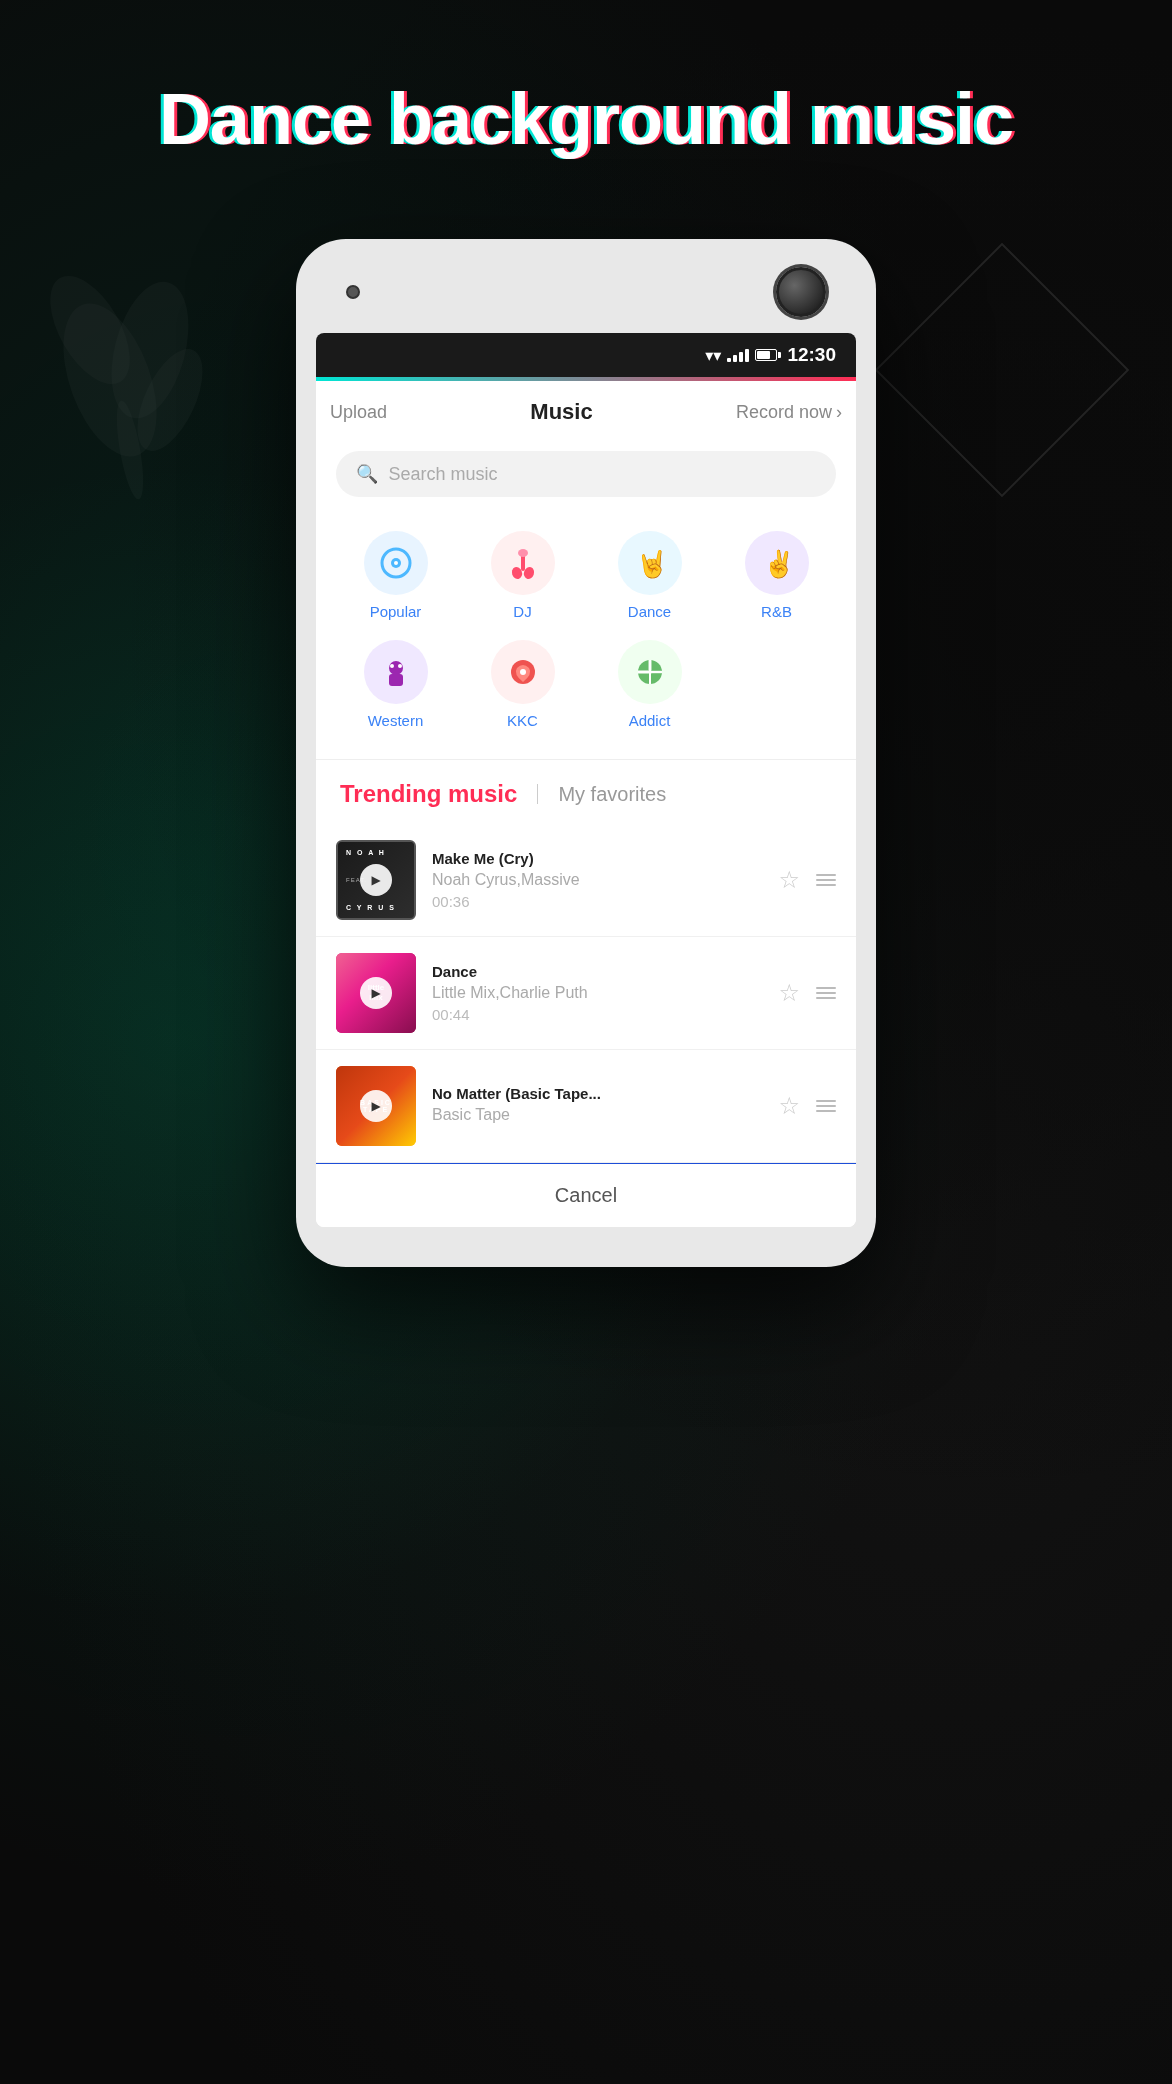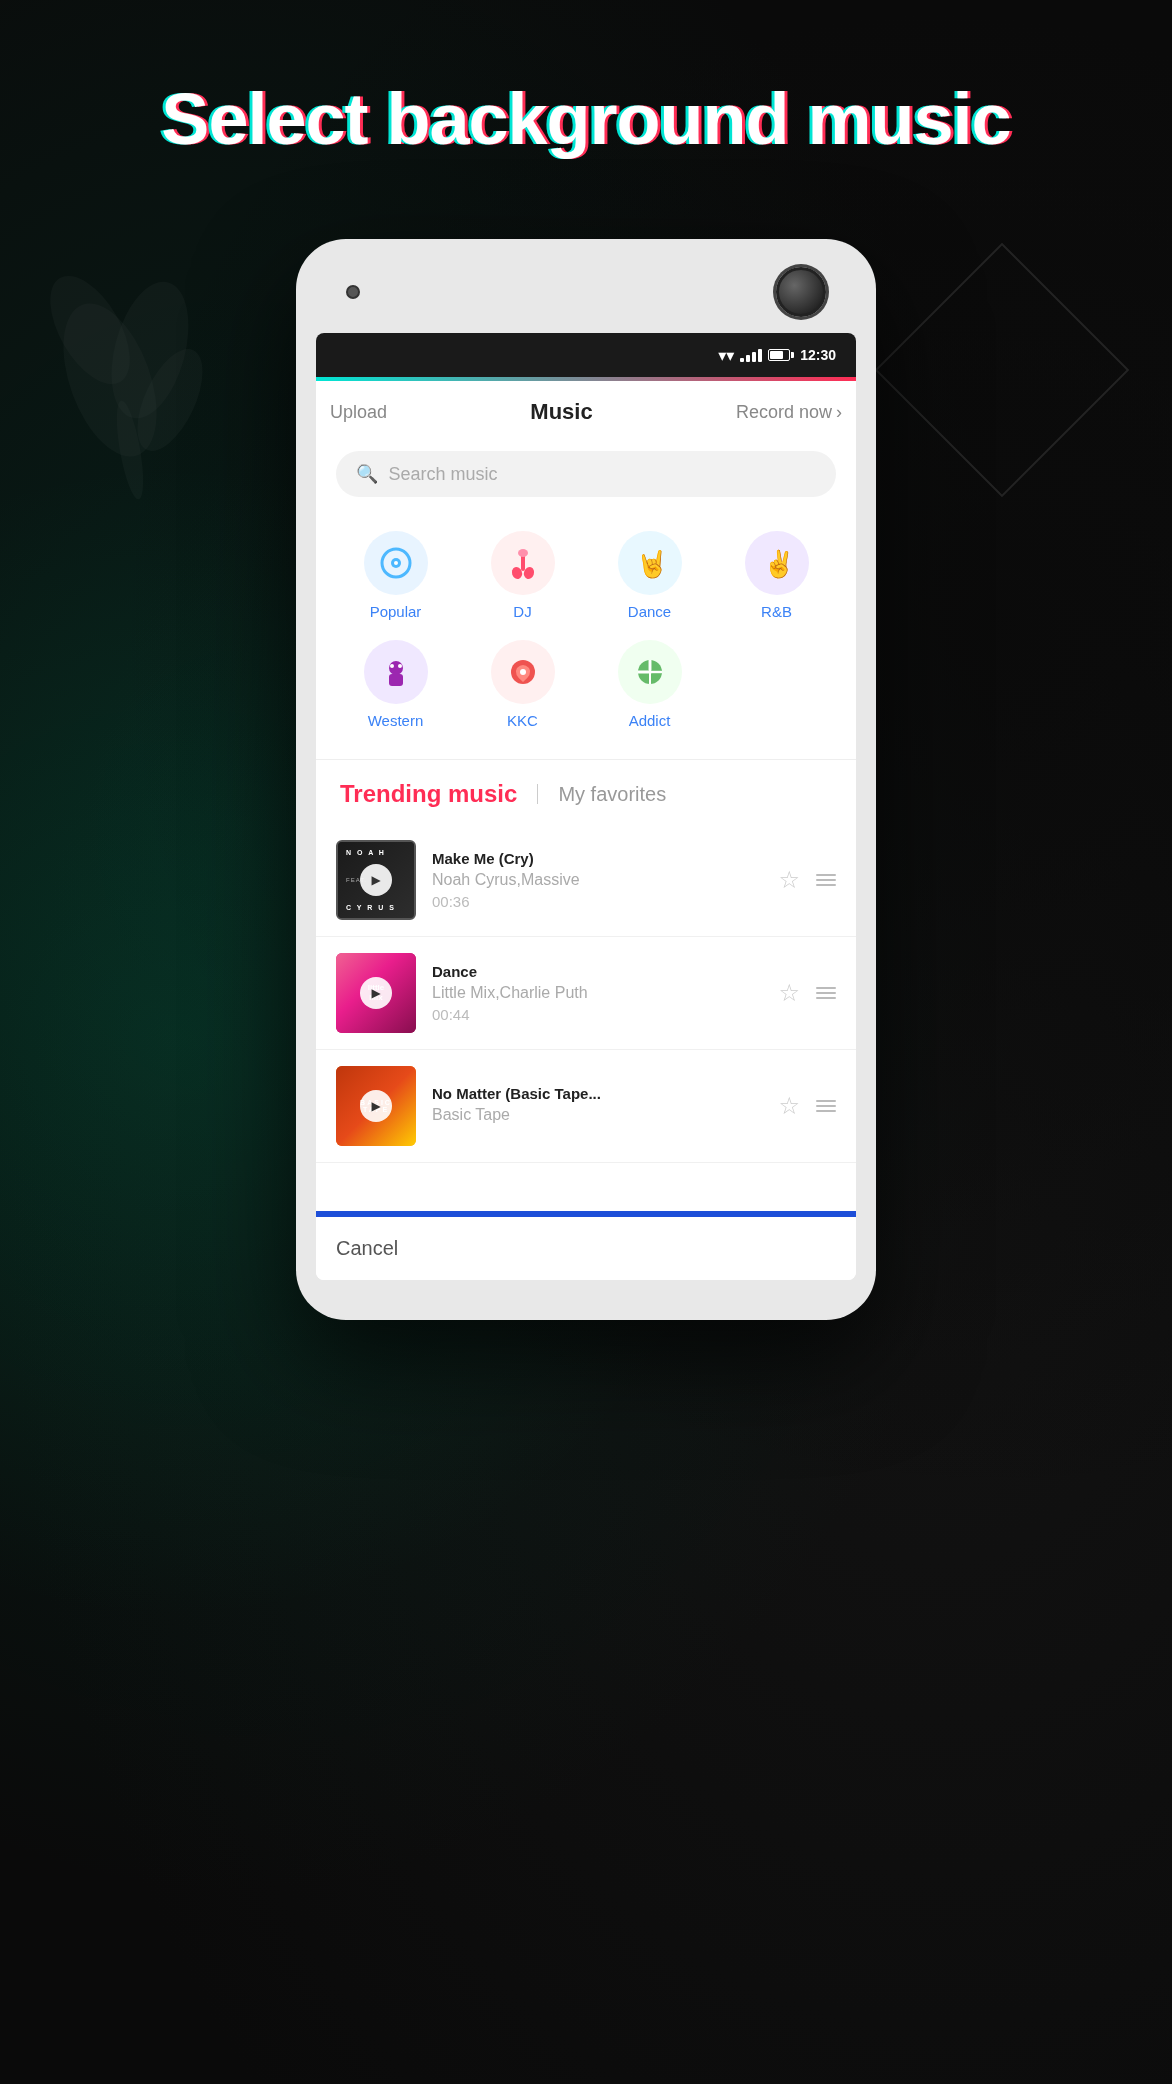--- a/index.html
+++ b/index.html
@@ -184,21 +184,21 @@
 
     .battery-fill {
       background: white;
       height: 100%;
       width: 70%;
       border-radius: 1px;
     }
 
     .status-time {
       color: white;
-      font-size: 14px;
+      font-size: 19px;
       font-weight: 600;
       margin-left: 4px;
     }
 
     
     .accent-line {
       height: 4px;
       background: linear-gradient(90deg, #00e5d4, #ff2d55);
     }
 
@@ -451,23 +451,22 @@
       width: 20px;
       height: 2px;
       background: #bbb;
       border-radius: 1px;
     }
 
     
     .cancel-bar {
       background: white;
       padding: 20px;
-      text-align: left;
-      border-top: 6px solid #1d4ed8;
-      margin-top: 48px;
+      text-align: center;
+      border-top: 1px solid #1d4ed8;
     }
 
     .cancel-btn {
       font-size: 20px;
       color: #555;
       cursor: pointer;
     }
 
     
     .phone-bottom {
@@ -484,21 +483,21 @@
 <svg class="bg-plant" viewBox="0 0 200 300" fill="rgba(255,255,255,0.2)">
   <ellipse cx="100" cy="250" rx="10" ry="50" transform="rotate(-10 100 250)"></ellipse>
   <ellipse cx="80" cy="180" rx="40" ry="80" transform="rotate(-20 80 180)"></ellipse>
   <ellipse cx="120" cy="150" rx="35" ry="70" transform="rotate(15 120 150)"></ellipse>
   <ellipse cx="60" cy="130" rx="30" ry="60" transform="rotate(-30 60 130)"></ellipse>
   <ellipse cx="140" cy="200" rx="25" ry="55" transform="rotate(25 140 200)"></ellipse>
 </svg>
 
 <div class="page-content">
 
-  <h1 class="header-title">Select background music</h1>
+  <h1 class="header-title">Dance background music</h1>
 
   <div class="phone-wrapper">
     <div class="phone-mockup">
 
       <div class="phone-top-bar">
         <div class="phone-camera-front"></div>
         <div class="phone-camera-main"></div>
       </div>
 
       <div class="phone-screen">

